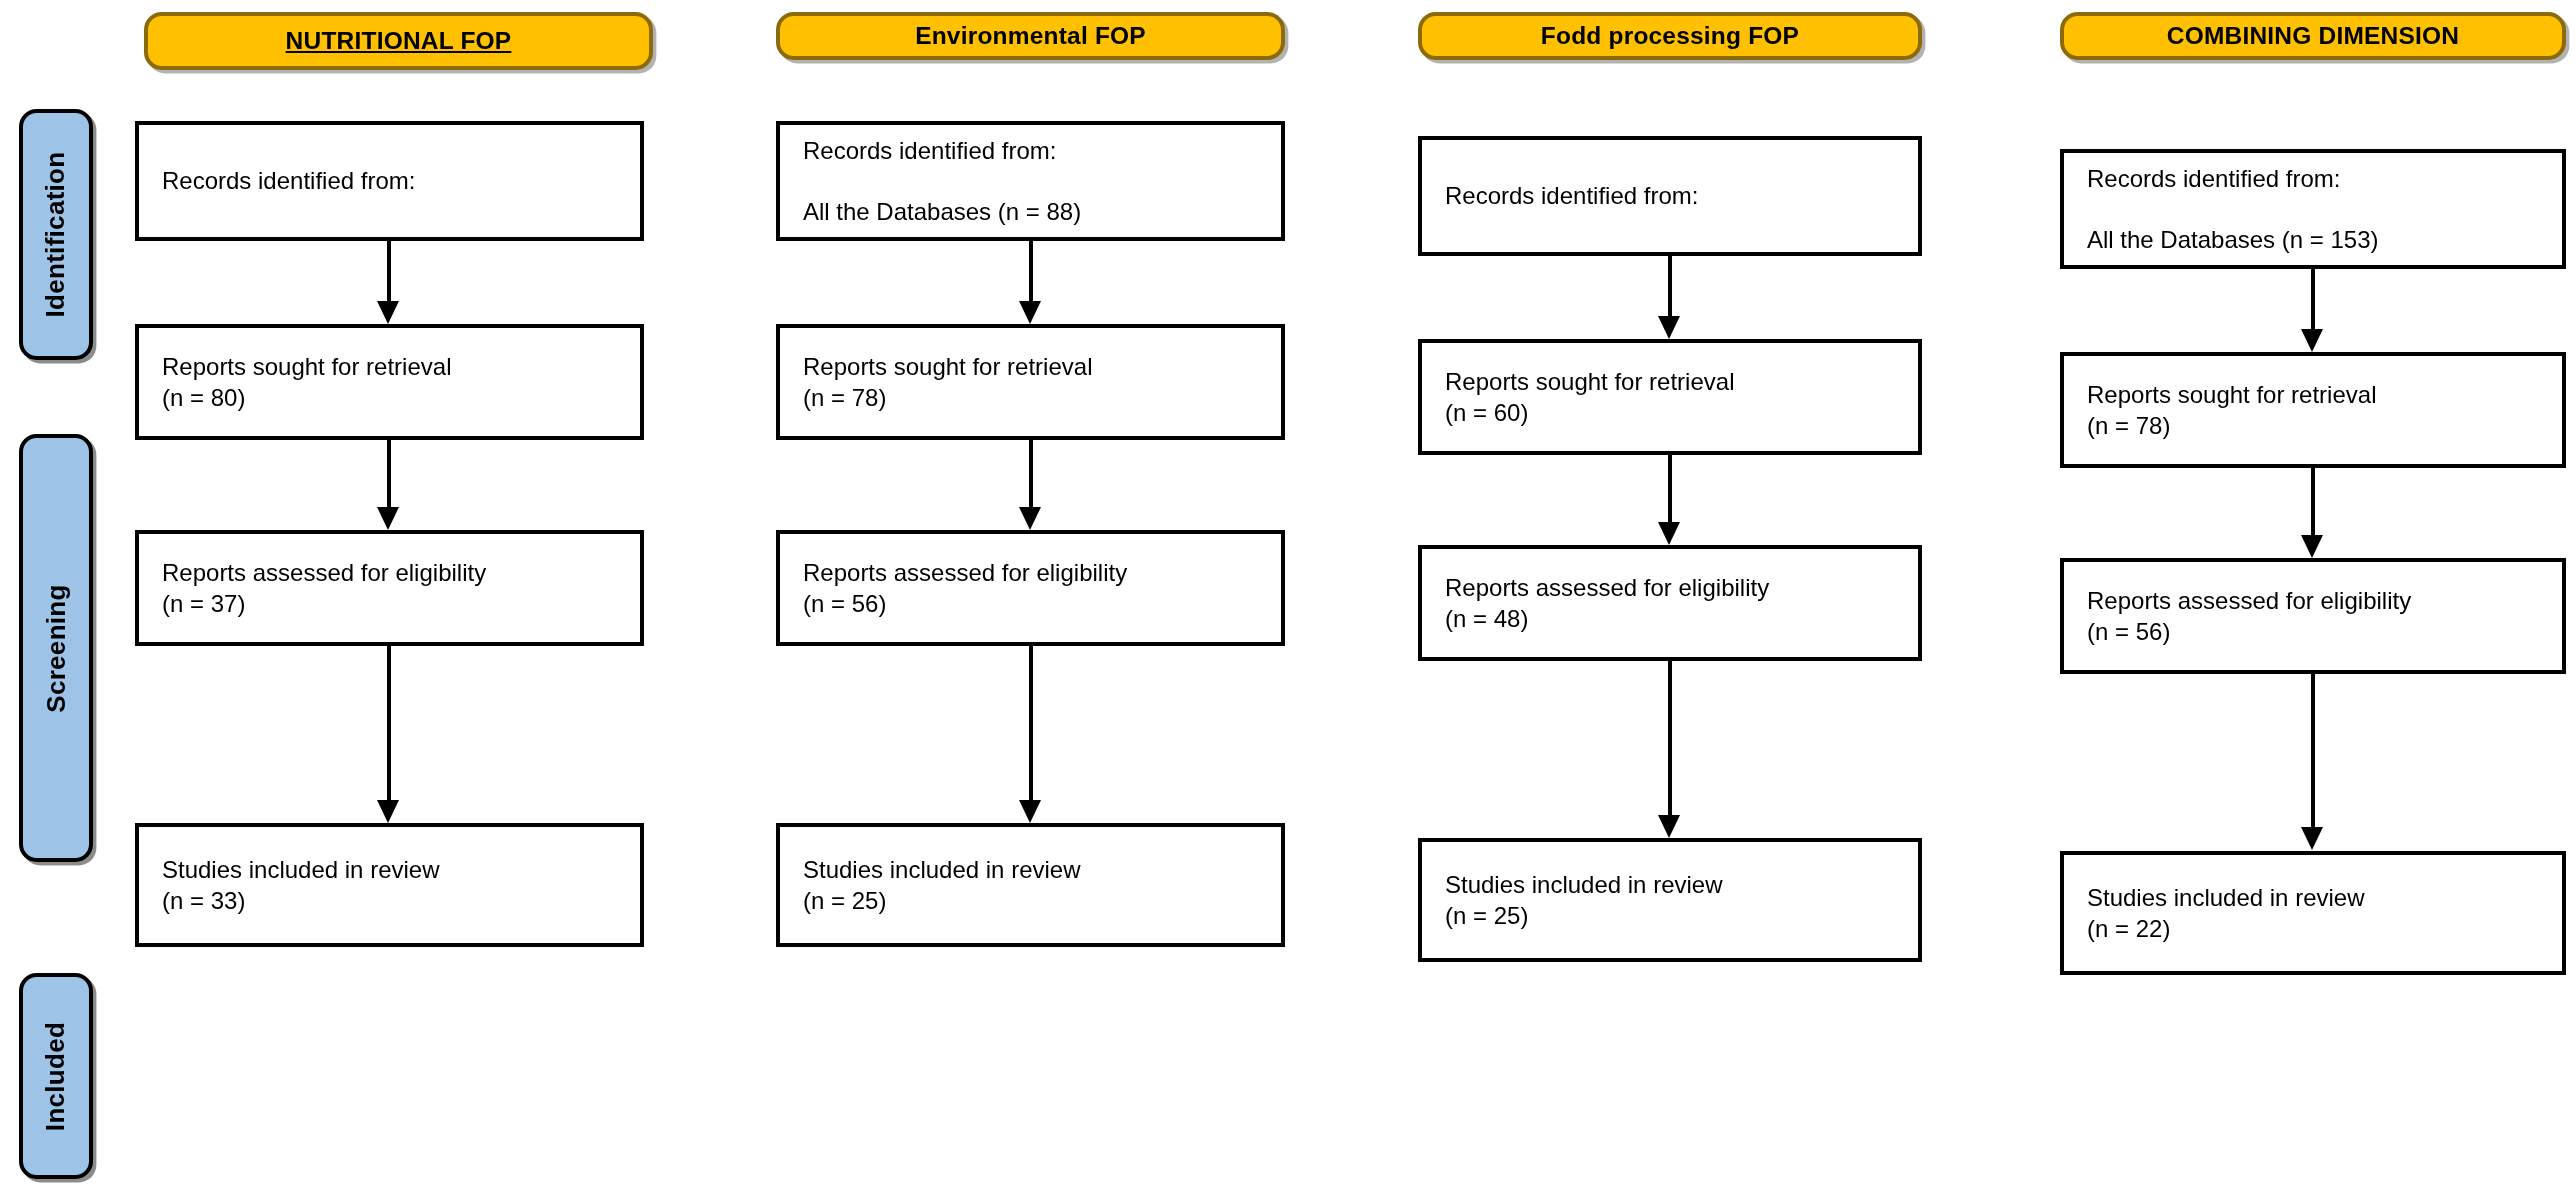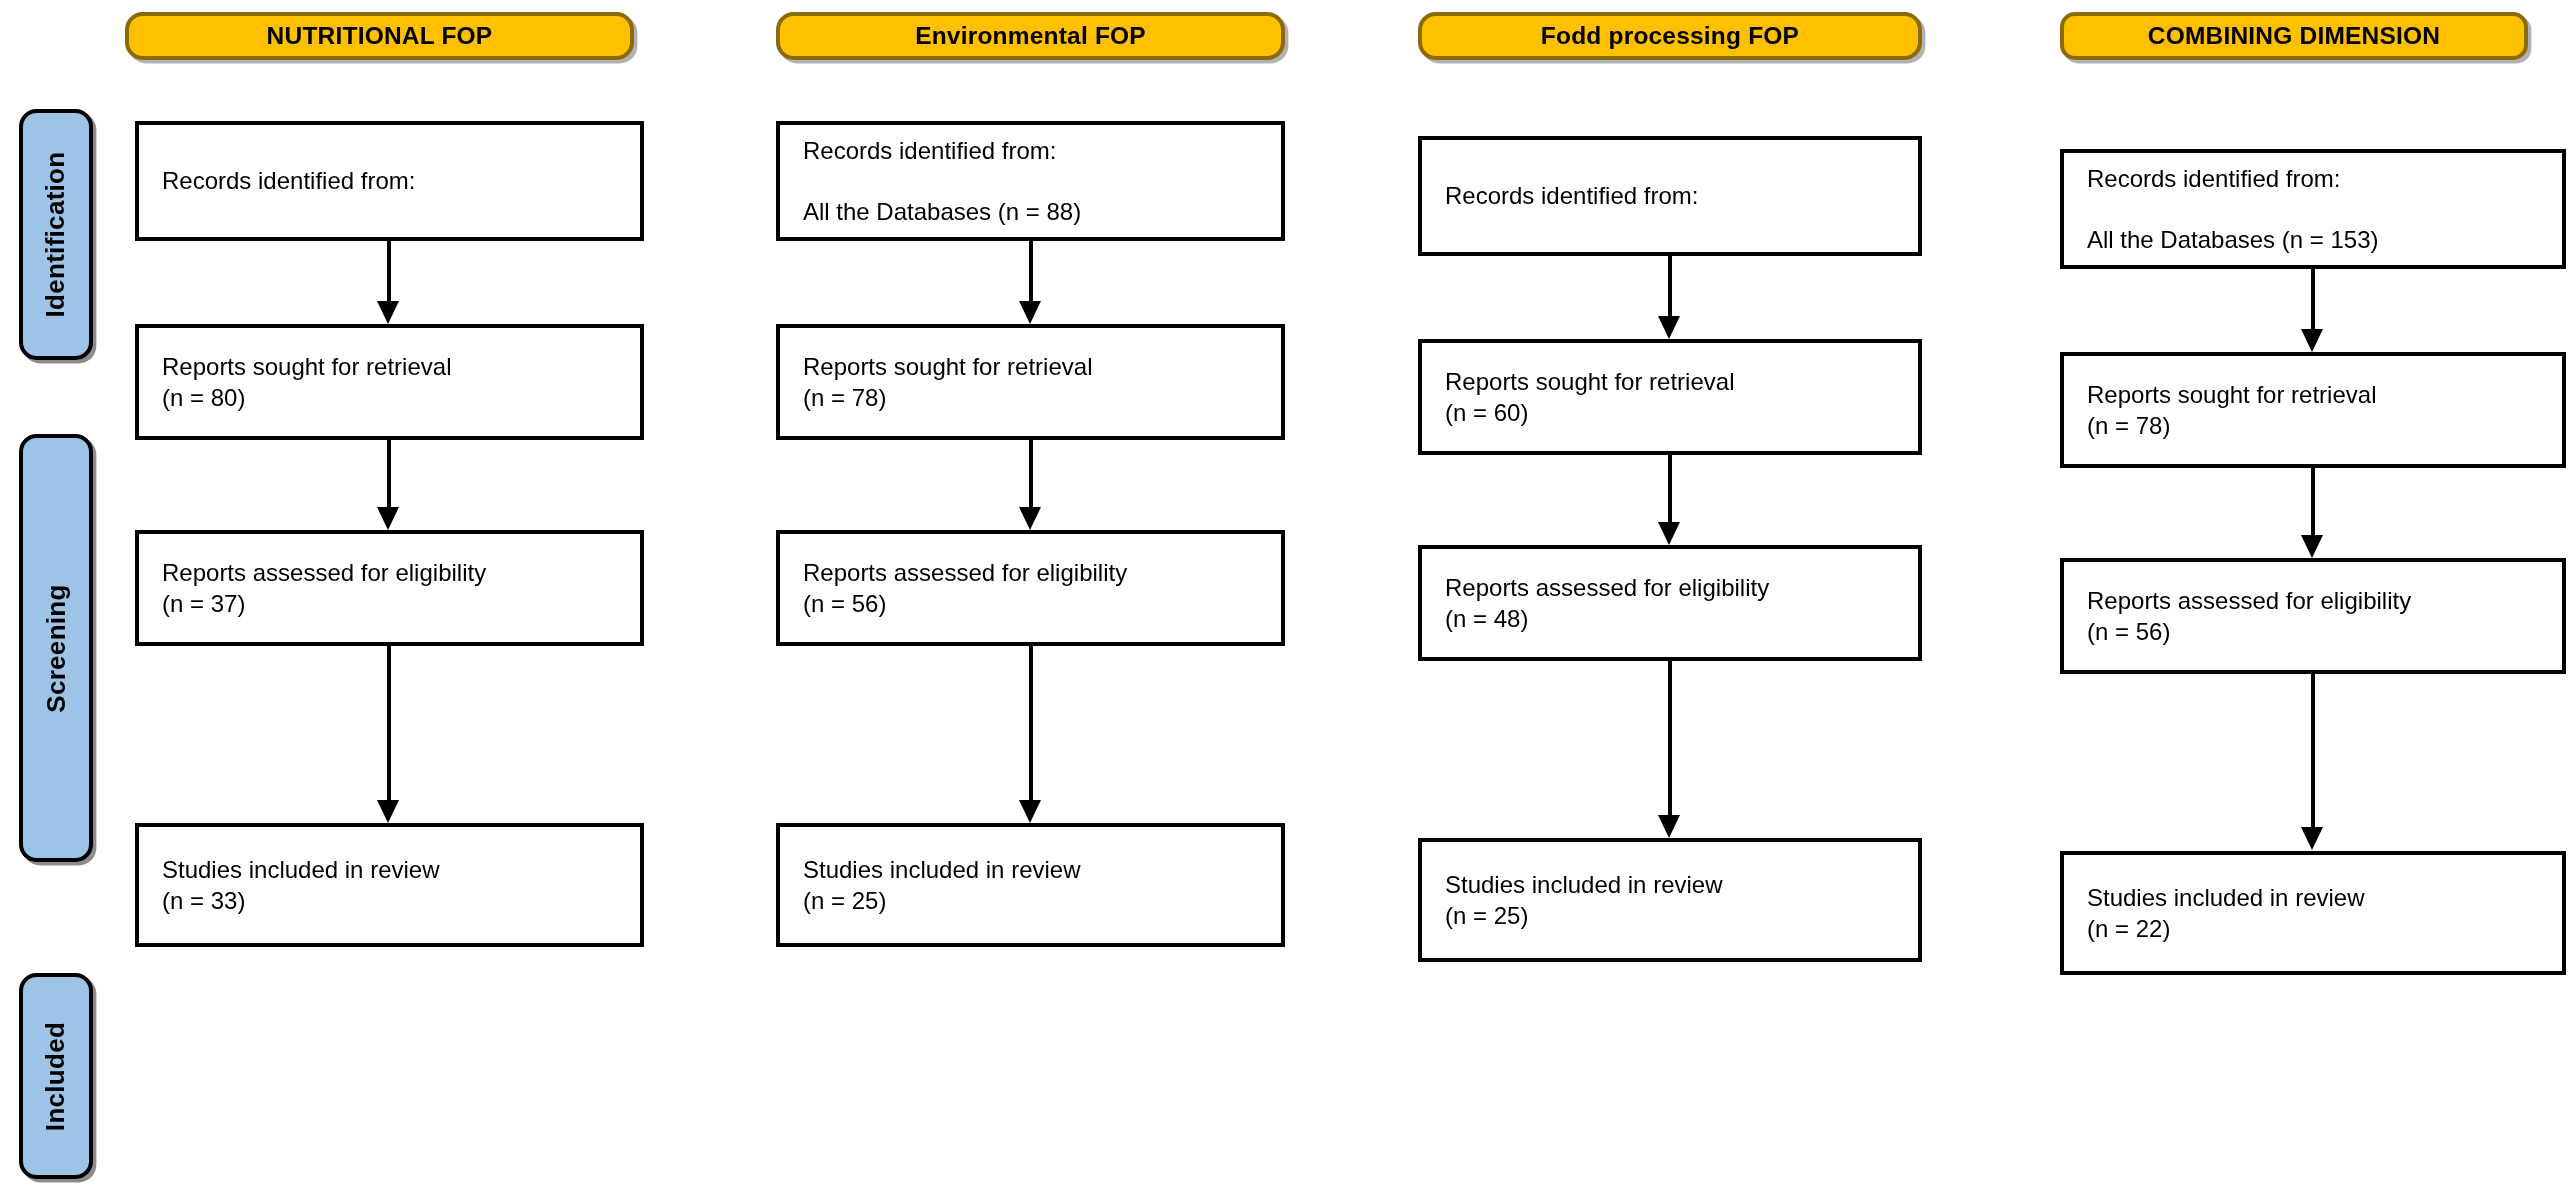--- a/index.html
+++ b/index.html
@@ -114,21 +114,21 @@
   </div>
 
   <div class="stage-label" style="left:19px; top:434px; width:74px; height:428px;">
     <span>Screening</span>
   </div>
 
   <div class="stage-label" style="left:19px; top:973px; width:74px; height:206px;">
     <span>Included</span>
   </div>
 
-  <div class="dim-header" style="left:125px; top:12.3px; width:509px; height:48px;">
+  <div class="dim-header" style="left:144px; top:12.3px; width:509px; height:58px;text-decoration:underline;">
     <span>NUTRITIONAL FOP</span>
   </div>
 
   <div class="node" style="left:135px; top:121px; width:509px; height:120px;">
     <div class="line">Records identified from:</div>
   </div>
 
   <div class="arrow" style="left:389px; top:241px; height:83px;">
     <div class="shaft" style="height:60px;"></div>
     <div class="head" style="top:60px;"></div>
@@ -229,21 +229,21 @@
   <div class="arrow" style="left:1670px; top:661px; height:177px;">
     <div class="shaft" style="height:154px;"></div>
     <div class="head" style="top:154px;"></div>
   </div>
 
   <div class="node" style="left:1418px; top:838px; width:504px; height:124px;">
     <div class="line">Studies included in review</div>
     <div class="line">(n = 25)</div>
   </div>
 
-  <div class="dim-header" style="left:2060px; top:12.3px; width:468px; height:48px;border-radius:15px;">
+  <div class="dim-header" style="left:2060px; top:12.3px; width:506px; height:48px;">
     <span>COMBINING DIMENSION</span>
   </div>
 
   <div class="node" style="left:2060px; top:149px; width:506px; height:120px;">
     <div class="line">Records identified from:</div>
     <div class="line gap">All the Databases (n = 153)</div>
   </div>
 
   <div class="arrow" style="left:2313px; top:269px; height:83px;">
     <div class="shaft" style="height:60px;"></div>

